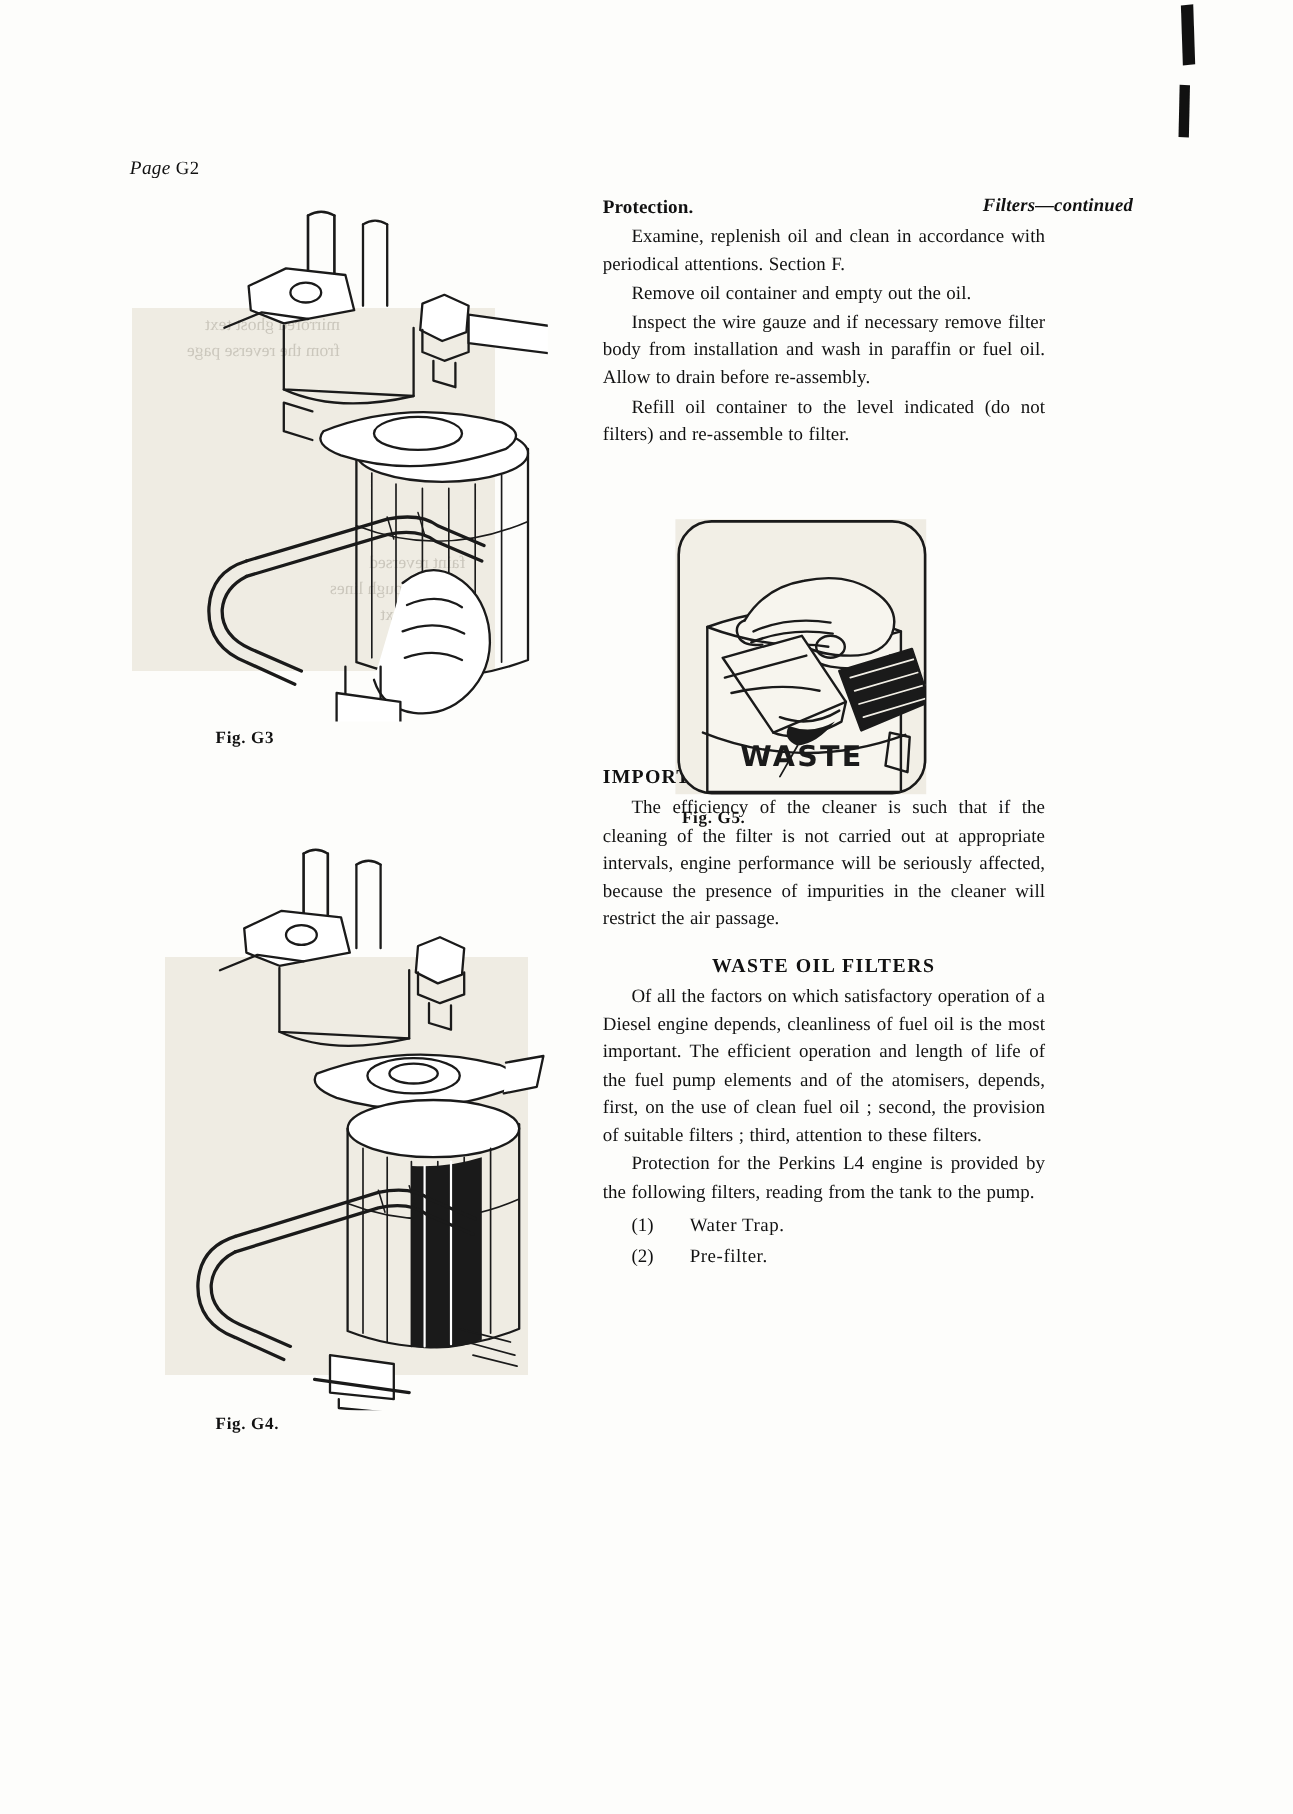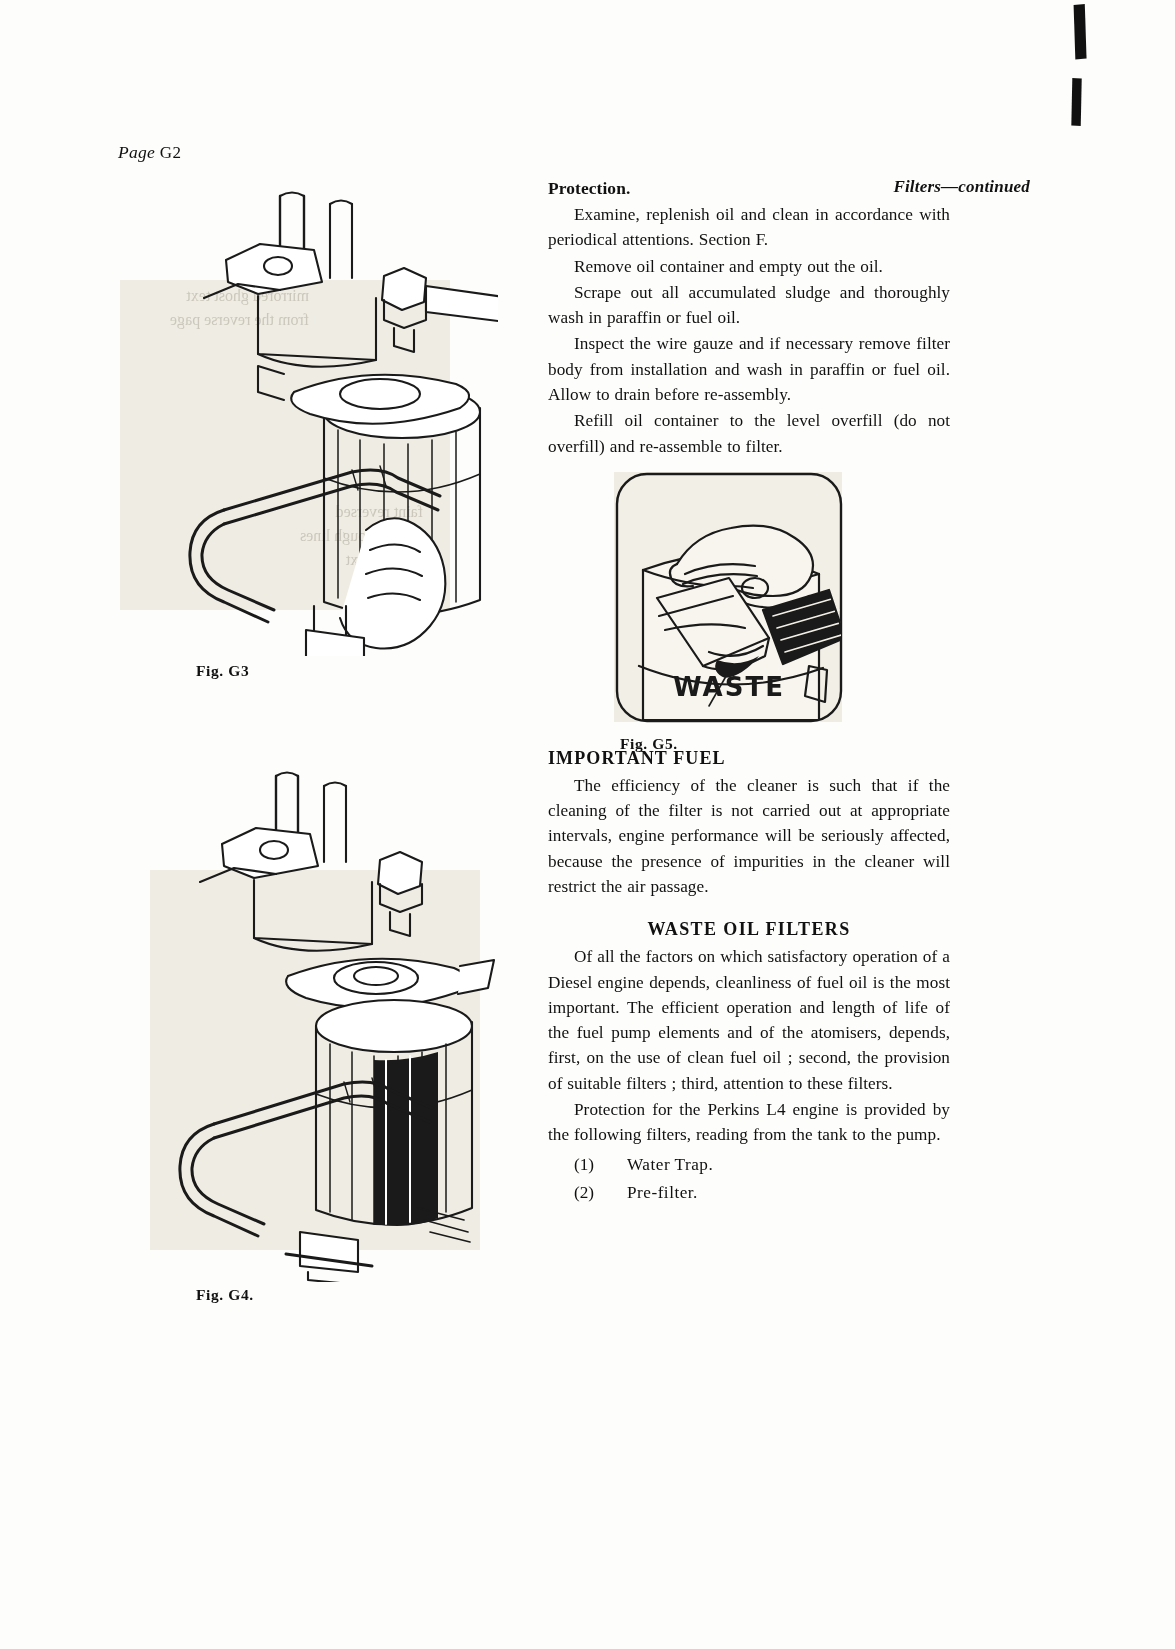--- a/index.html
+++ b/index.html
@@ -266,23 +266,22 @@
       </g>
     </svg>
   </div>
   <div class="caption" id="caption-g4">Fig. G4.</div>
 
   <div class="col-right">
 
     <div class="subhead">Protection.</div>
     <p class="p">Examine, replenish oil and clean in accordance with periodical attentions.   Section F.</p>
     <p class="p">Remove oil container and empty out the oil.</p>
-    <p class="p">Scrape out all accumulated sludge and thoroughly wash in paraffin or fuel oil.</p>
     <p class="p">Inspect the wire gauze and if necessary remove filter body from installation and wash in paraffin or fuel oil.   Allow to drain before re-assembly.</p>
-    <p class="p">Refill oil container to the level overfill (do not overfill) and re-assemble to filter.</p>
+    <p class="p">Refill oil container to the level indicated (do not filters) and re-assemble to filter.</p>
 
     <div style="height:274px"></div>
 
     <div class="headline">IMPORTANT  FUEL</div>
     <p class="p">The efficiency of the cleaner is such that if the cleaning of the filter is not carried out at appropriate intervals, engine performance will be seriously affected, because the presence of impurities in the cleaner will restrict the air passage.</p>
 
     <div class="headline centered">WASTE  OIL  FILTERS</div>
     <p class="p">Of all the factors on which satisfactory operation of a Diesel engine depends, cleanliness of fuel oil is the most important.   The efficient operation and length of life of the fuel pump elements and of the atomisers, depends, first, on the use of clean fuel oil ; second, the provision of suitable filters ; third, attention to these filters.</p>
     <p class="p">Protection for the Perkins L4 engine is provided by the following filters, reading from the tank to the pump.</p>
 

